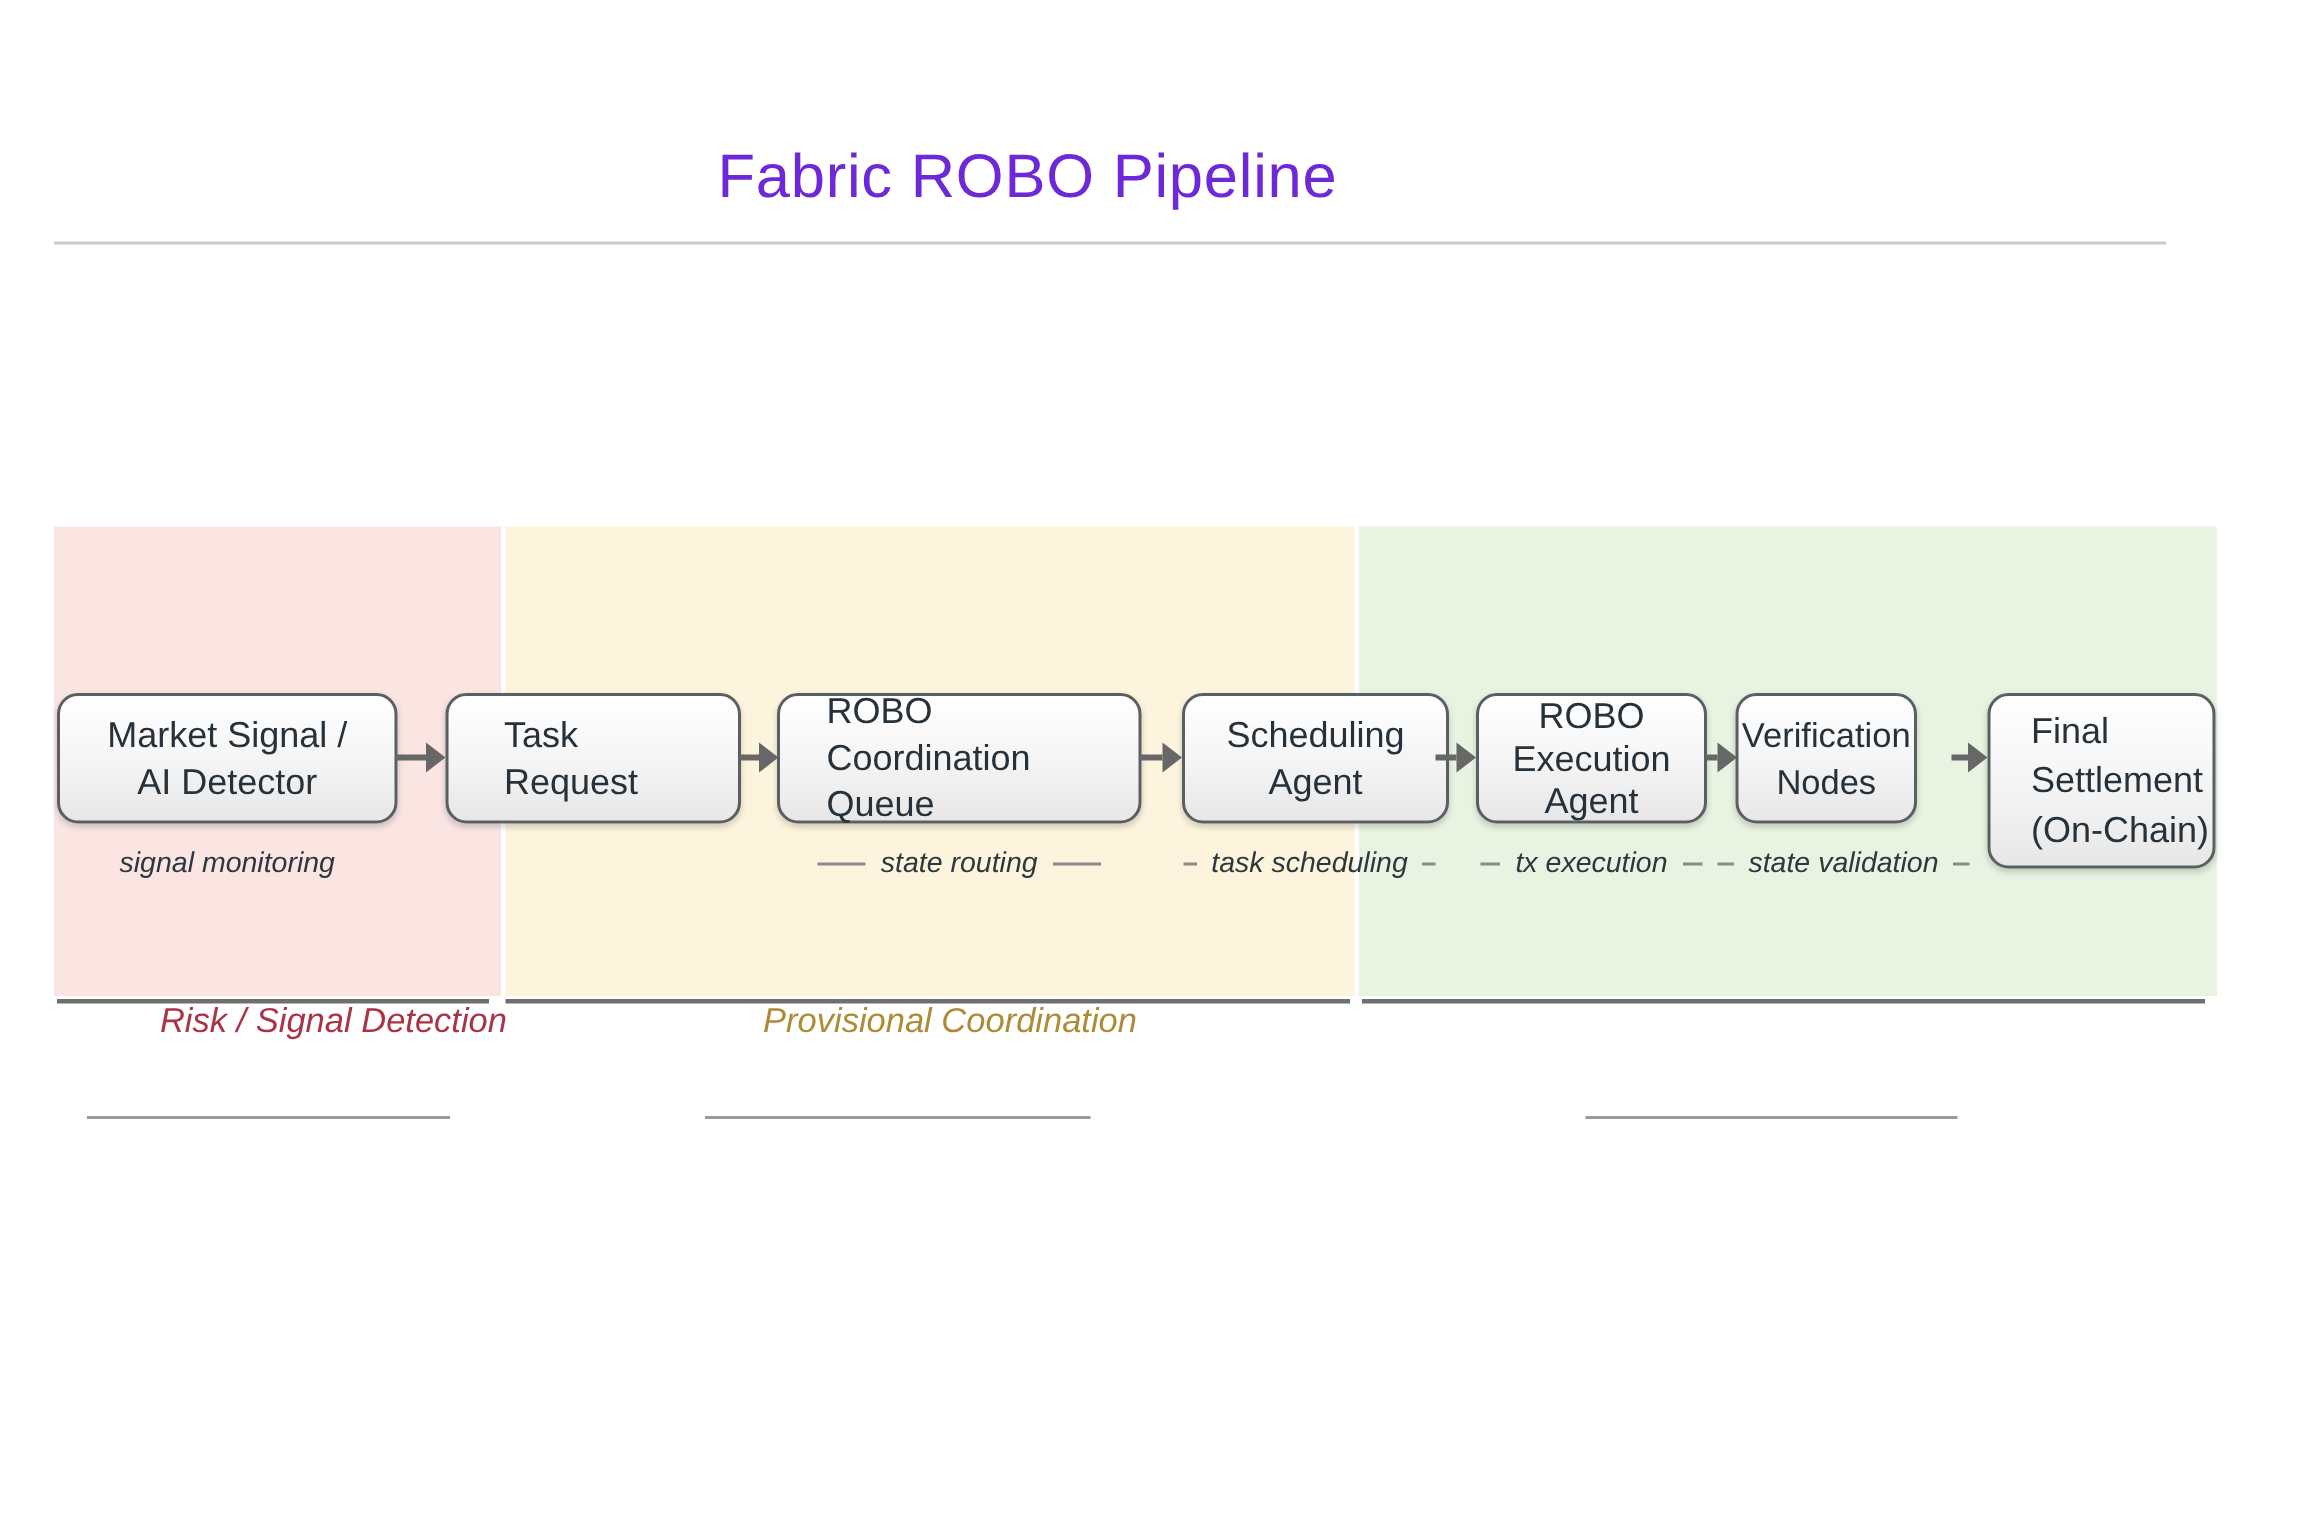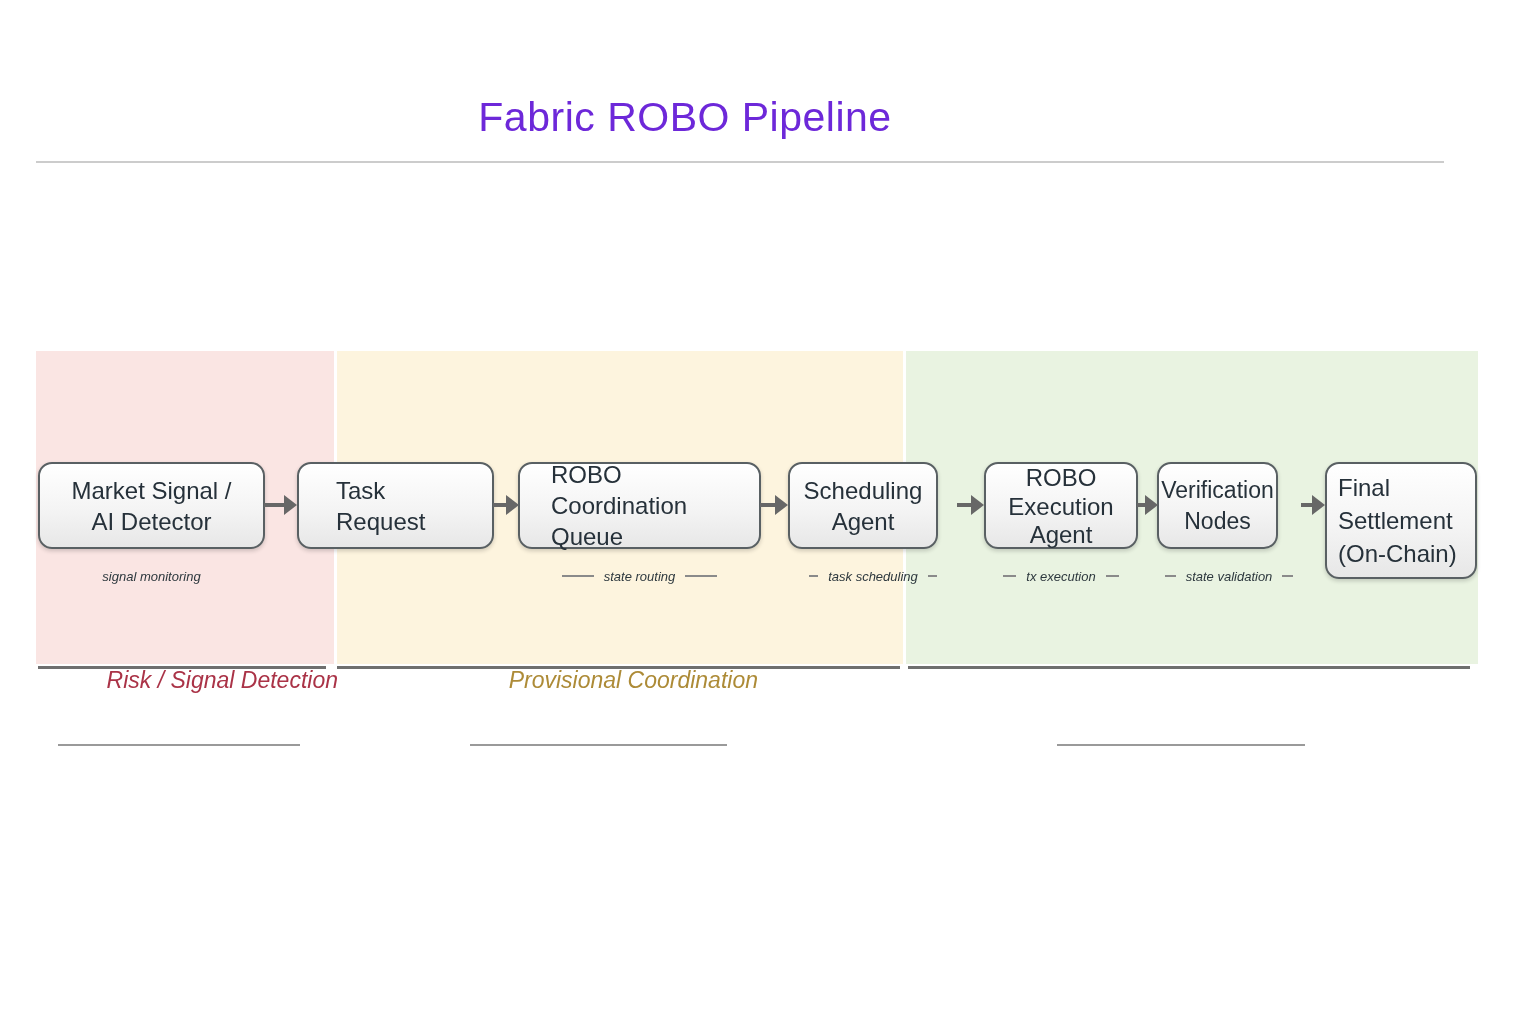--- a/index.html
+++ b/index.html
@@ -29,42 +29,42 @@
     background:linear-gradient(180deg,#ffffff 0%,#f4f4f4 55%,#e7e7e7 100%);
     box-shadow:0 2px 4px rgba(0,0,0,.18);
     display:flex;flex-direction:column;justify-content:center;
     font-size:24px;line-height:31px;color:#26313a;
   }
   .node span{display:block;}
   .node-center{align-items:center;text-align:center;}
   .node-1{left:38px;width:227px;text-align:right;}
   .node-2{left:297px;width:197px;padding-left:37px;}
   .node-3{left:518px;width:243px;padding-left:31px;}
-  .node-4{left:788px;width:150px;}
+  .node-4{left:788px;width:178px;}
   .node-5{left:984px;width:154px;}
   .node-5 .small-line{font-size:24px;line-height:28px;}
   .node-6{left:1157px;width:121px;font-size:23px;}
-  .node-7{left:1325px;width:152px;height:117px;padding-left:11px;line-height:33px;}
+  .node-7{left:1325px;width:152px;height:117px;padding-left:27px;line-height:33px;}
   
   .arrow{position:absolute;top:503px;height:4px;background:#676767;}
   .arrow::after{
     content:"";position:absolute;right:-13px;top:-8px;width:0;height:0;
     border-left:13px solid #676767;border-top:10px solid transparent;border-bottom:10px solid transparent;
   }
   .arrow-1{left:264px;width:20px;}
   .arrow-2{left:493px;width:13px;}
   .arrow-3{left:760px;width:15px;}
   .arrow-4{left:957px;width:14px;}
   .arrow-5{left:1137px;width:8px;}
   .arrow-6{left:1301px;width:11px;}
   
   .sublabel{
     position:absolute;top:562px;height:28px;
     display:flex;align-items:center;justify-content:center;gap:10px;
-    font-style:italic;font-size:13px;color:#2d383e;white-space:nowrap;
+    font-style:italic;font-size:19px;color:#2d383e;white-space:nowrap;
   }
   .sublabel .dash{display:inline-block;height:2px;background:#8a8a8a;}
   .sub-1{left:38px;width:227px;}
   .sub-3{left:518px;width:243px;}
   .sub-3 .dash{width:32px;}
   .sub-4{left:770px;width:206px;}
   .sub-4 .dash{width:9px;}
   .sub-5{left:958px;width:206px;}
   .sub-5 .dash{width:13px;}
   .sub-6{left:1128px;width:202px;}

